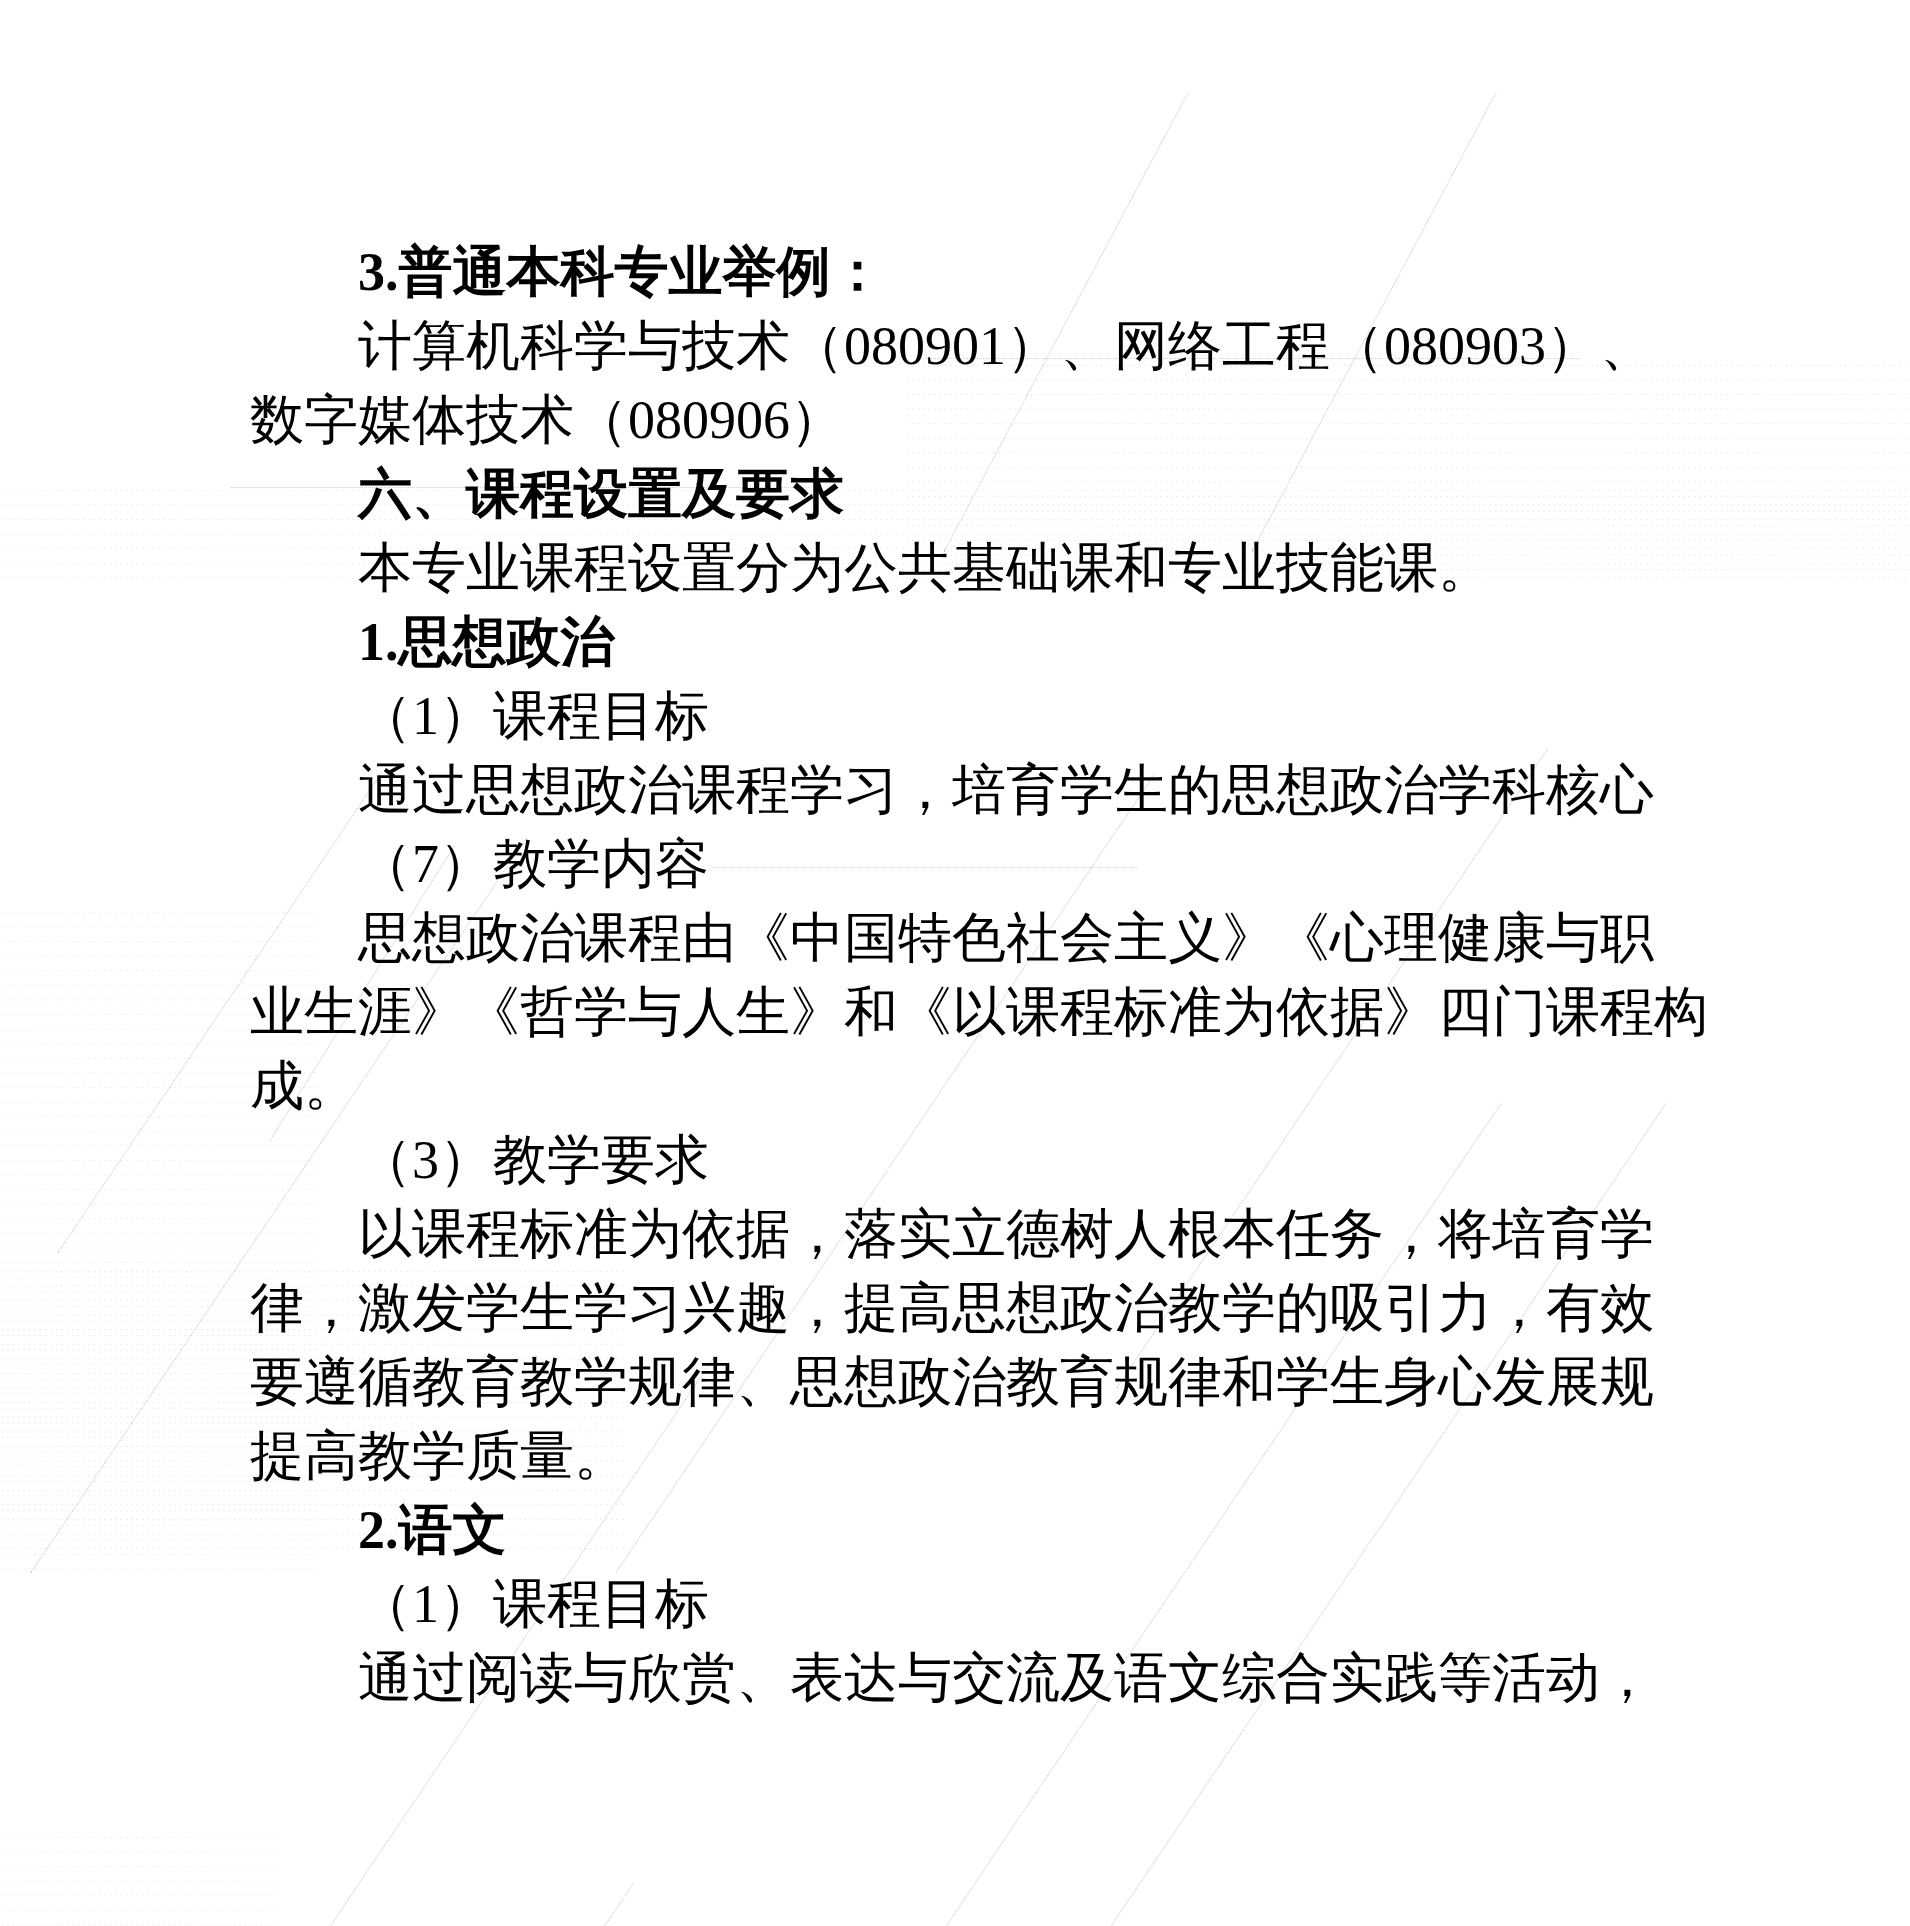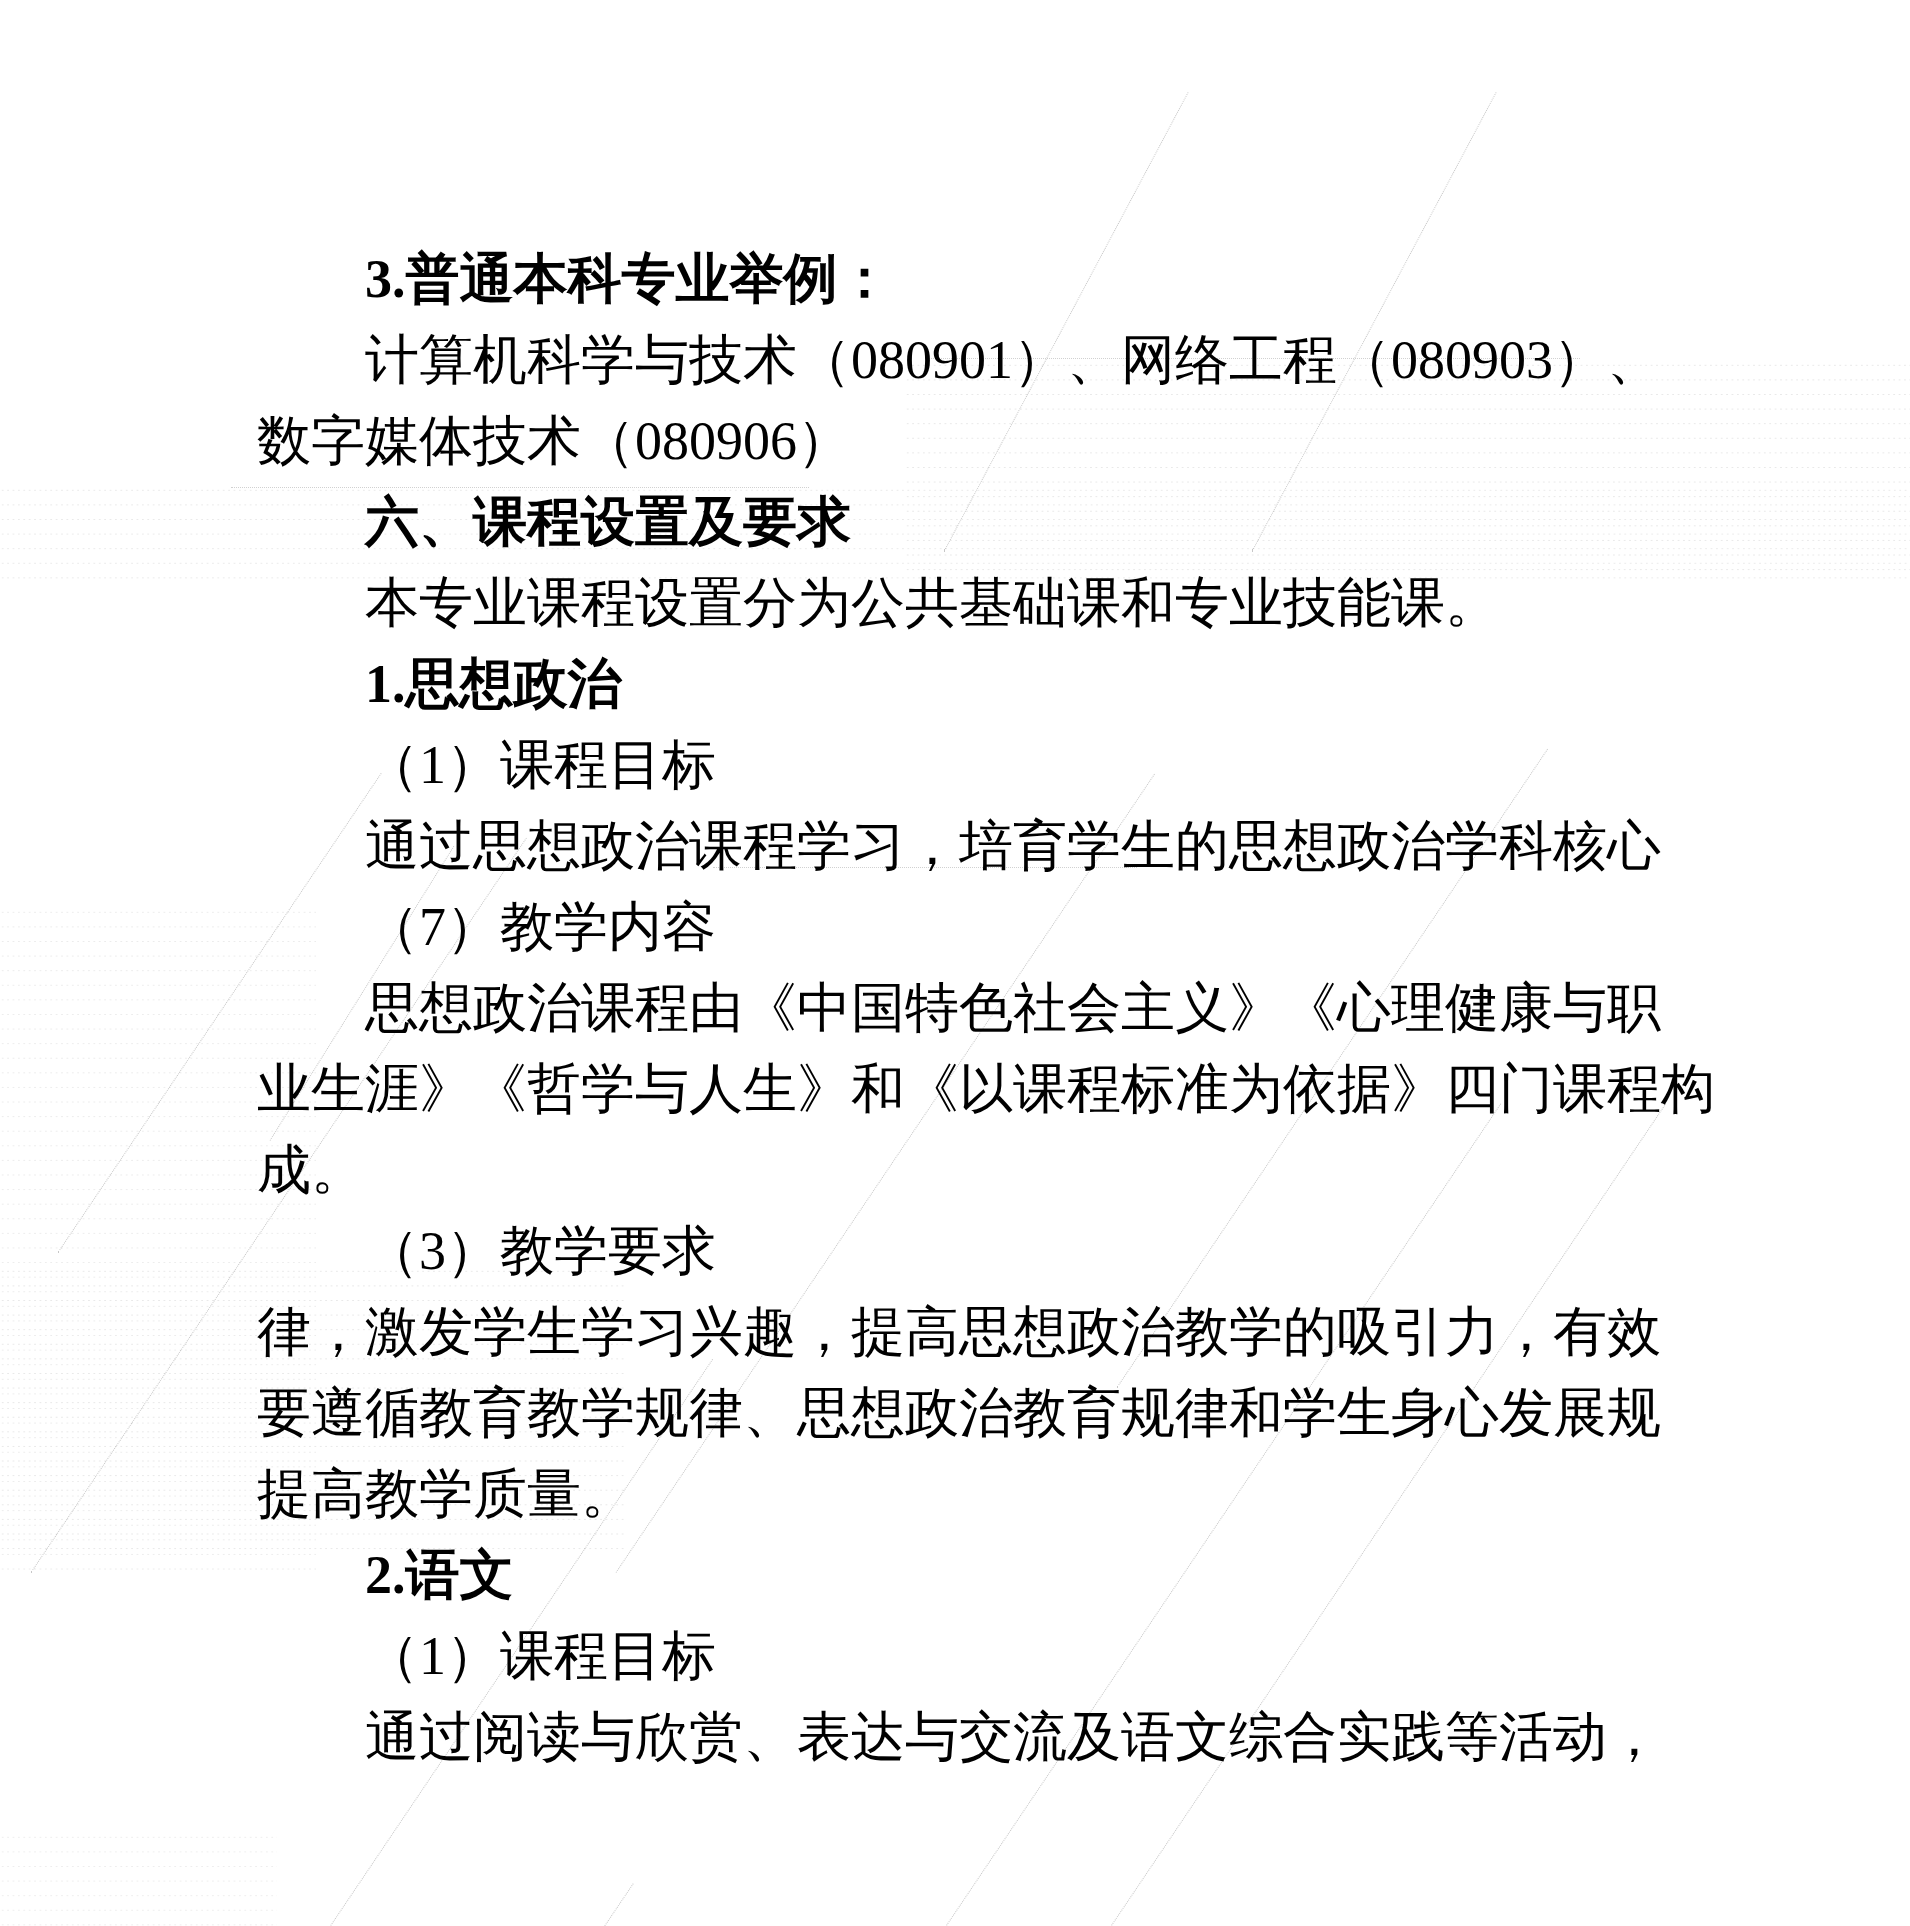--- a/index.html
+++ b/index.html
@@ -23,21 +23,21 @@
     border-top:1.2px dotted rgba(0,0,0,0.22);
     transform-origin:left center;
   }
   .hseg{
     position:absolute;height:0;
     border-top:1.2px dotted rgba(0,0,0,0.18);
   }
   
   .content{position:absolute;left:250px;top:235px;width:1410px;}
   .l{
-    margin:7px;height:74px;line-height:74px;
+    margin:0;height:74px;line-height:74px;
     font-size:54px;white-space:nowrap;
   }
   .ind{padding-left:108px;}
   .b{font-weight:bold;}
 </style>
 </head>
 <body>
 
 <div class="page">
 
@@ -72,20 +72,21 @@
     <p class="l ind b">六、课程设置及要求</p>
     <p class="l ind">本专业课程设置分为公共基础课和专业技能课。</p>
     <p class="l ind b">1.思想政治</p>
     <p class="l ind">（1）课程目标</p>
     <p class="l ind">通过思想政治课程学习，培育学生的思想政治学科核心</p>
     <p class="l ind">（7）教学内容</p>
     <p class="l ind">思想政治课程由《中国特色社会主义》《心理健康与职</p>
     <p class="l">业生涯》《哲学与人生》和《以课程标准为依据》四门课程构</p>
     <p class="l">成。</p>
     <p class="l ind">（3）教学要求</p>
+    <p class="l ind">以课程标准为依据，落实立德树人根本任务，将培育学</p>
     <p class="l">律，激发学生学习兴趣，提高思想政治教学的吸引力，有效</p>
     <p class="l">要遵循教育教学规律、思想政治教育规律和学生身心发展规</p>
     <p class="l">提高教学质量。</p>
     <p class="l ind b">2.语文</p>
     <p class="l ind">（1）课程目标</p>
     <p class="l ind">通过阅读与欣赏、表达与交流及语文综合实践等活动，</p>
 
   </main>
 
 </div>

